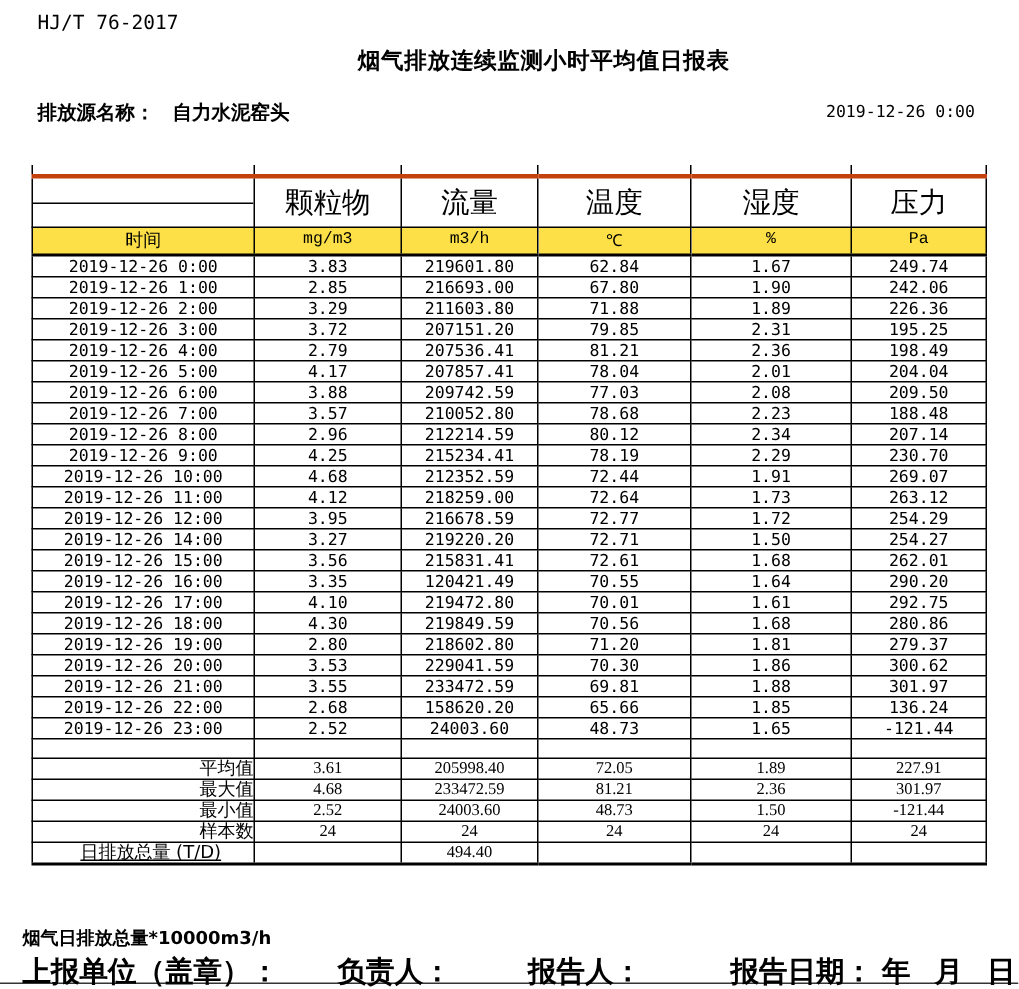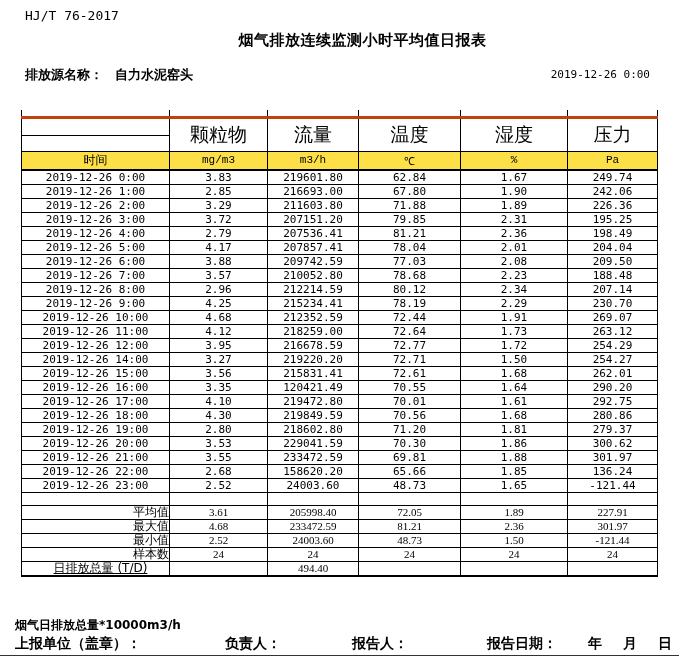--- a/index.html
+++ b/index.html
@@ -56,21 +56,21 @@
   tr.empty-row td { height:13.6px; }
   tbody.summary td { height:13.6px; line-height:13px; font-size:11px;
     font-family:Liberation Serif, serif; }
   tbody.summary td.lbl { font-family:"DejaVu Sans", "Liberation Sans", sans-serif; font-size:12px;text-align:right; }
   tbody.summary tr:last-of-type td { border-bottom:2px solid #000; }
   tbody.summary tr:last-of-type td.lbl { text-align:center; padding-left:10px;text-decoration:underline; }
 
   .note { position:absolute; left:15px; top:617px; font-weight:bold; font-size:12px; }
   .sign-row {
     position:absolute; left:0; top:633px; width:679px; height:23px;
-    border-bottom:1px solid #333; font-weight:bold; font-size:14px;padding-left:36px;
+    border-bottom:1px solid #333; font-weight:bold; font-size:19px;padding-left:36px;
   }
   .sign-row span { position:absolute; top:2px; }
   .s-unit  { left:15px; }
   .s-resp  { left:225px; }
   .s-rept  { left:352px; }
   .s-date  { left:487px; }
   .s-year  { left:588px; }
   .s-month { left:623px; }
   .s-day   { left:658px; }
 </style>

